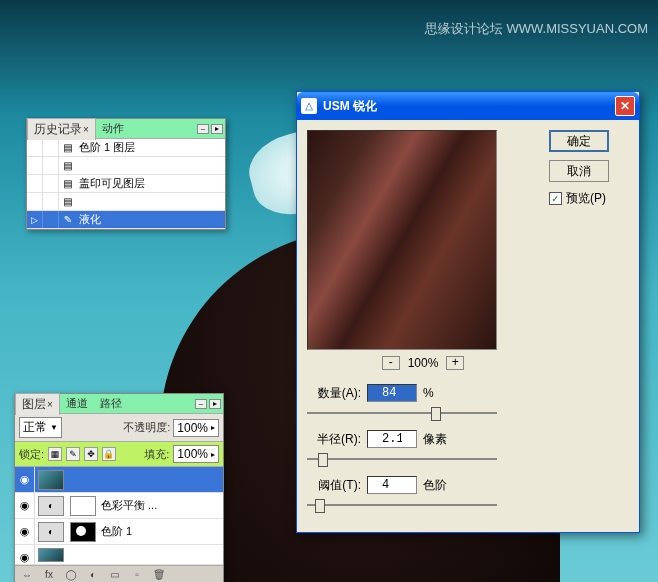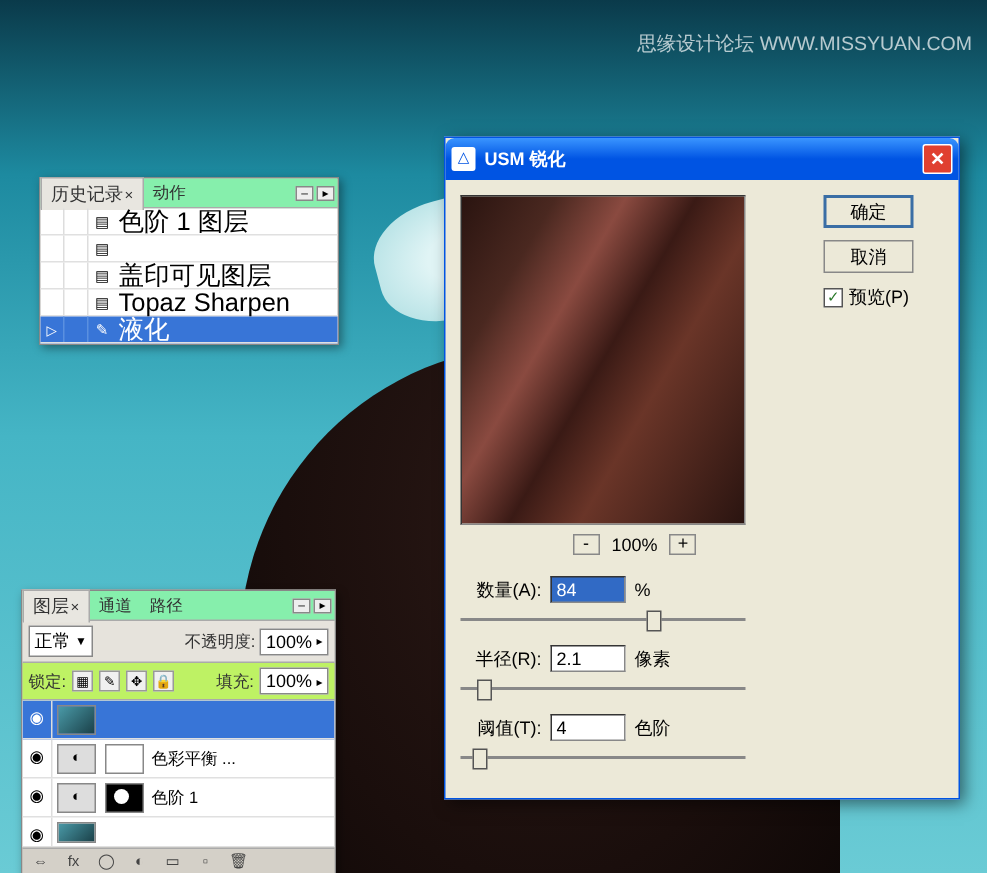--- a/index.html
+++ b/index.html
@@ -16,21 +16,21 @@
   .tab { padding: 2px 6px; font-size: 11px; color: #333; cursor: default; }
   .tab.active { background: #e8e6e0; border: 1px solid #aaa; border-bottom: none; margin-bottom: -1px; }
   .tab-close { font-size: 10px; margin-left: -2px; }
   .panel-ctrl { margin-left: auto; display: flex; gap: 2px; padding-right: 2px; }
   .panel-ctrl span { width: 12px; height: 10px; border: 1px solid #888; background: #eee; font-size: 8px; text-align: center; line-height: 8px; }
   .history-list { background: #fff; }
   .history-row { display: flex; align-items: center; height: 18px; border-bottom: 1px solid #e0e0e0; }
   .history-row.selected { background: #3875d7; color: #fff; }
   .h-col1, .h-col2 { width: 16px; height: 100%; border-right: 1px solid #ddd; display: flex; align-items: center; justify-content: center; }
   .h-icon { width: 14px; font-size: 10px; text-align: center; margin: 0 2px; }
-  .h-label { flex: 1; padding-left: 2px; font-size: 17px; }
+  .h-label { flex: 1; padding-left: 2px; font-size: 11px; }
   .selected .h-col1, .selected .h-col2 { border-right-color: #5a90e0; }
   .marker { font-size: 9px; }
 
   
   .layers-panel { left: 14px; top: 393px; width: 210px; }
   .layers-top { padding: 3px 4px; display: flex; align-items: center; gap: 3px; border-bottom: 1px solid #aaa; background: #e6e3dc; }
   .dropdown { background: #fff; border: 1px solid #888; padding: 1px 3px; font-size: 11px; display: flex; align-items: center; }
   .dropdown .arrow { margin-left: 3px; font-size: 8px; }
   .lbl { font-size: 11px; color: #333; }
   .layers-lock { padding: 3px 4px; display: flex; align-items: center; gap: 4px; border-bottom: 1px solid #aaa; background: #bef264; }
@@ -56,21 +56,21 @@
   .close-btn { width: 20px; height: 20px; background: #e04030; border: 1px solid #fff; color: #fff; text-align: center; line-height: 18px; font-size: 12px; font-weight: bold; border-radius: 2px; }
   .dialog-body { padding: 10px; display: flex; gap: 10px; }
   .left-col { flex: 1; }
   .right-col { width: 80px; }
   .preview-box { width: 190px; height: 220px; border: 1px inset #888; background: linear-gradient(120deg, #2a1410 0%, #4a2820 20%, #8a4a40 35%, #3a1a15 50%, #6a3528 65%, #2a1410 100%); margin-bottom: 6px; }
   .zoom-row { display: flex; align-items: center; justify-content: center; gap: 8px; margin-bottom: 14px; }
   .zoom-btn { width: 18px; height: 14px; border: 1px solid #888; background: #ece9d8; text-align: center; font-size: 12px; line-height: 10px; }
   .zoom-val { font-size: 12px; }
   .param-row { display: flex; align-items: center; gap: 6px; margin-bottom: 4px; }
   .param-label { width: 54px; font-size: 12px; text-align: right; }
-  .param-input { width: 50px; height: 18px; border: 1px inset #888; background: #fff; font-size: 12px; padding: 0 3px; }
+  .param-input { width: 50px; height: 18px; border: 1px inset #888; background: #fff; font-size: 12px; padding: 0 14px; font-family: Liberation Mono, monospace; }
   .param-input.sel { background: #316ac5; color: #fff; }
   .param-unit { font-size: 12px; }
   .slider { position: relative; width: 190px; height: 14px; margin-bottom: 10px; }
   .slider-track { position: absolute; top: 6px; left: 0; width: 100%; height: 2px; background: #888; }
   .slider-thumb { position: absolute; top: 1px; width: 10px; height: 14px; background: #ece9d8; border: 1px solid #555; }
   .btn { width: 60px; height: 22px; border: 1px solid #888; background: #ece9d8; font-size: 12px; margin-bottom: 8px; display:flex; align-items:center; justify-content:center; }
   .btn.default { border: 2px solid #3a6ea5; }
   .check-row { display: flex; align-items: center; gap: 4px; margin-top: 6px; }
   .checkbox { width: 13px; height: 13px; border: 1px solid #555; background: #fff; color: #2a7a2a; font-size: 10px; text-align: center; line-height: 11px; }
 </style>
@@ -108,21 +108,20 @@
     <div class="history-row">
       <div class="h-col1"></div>
         <div class="h-col2"></div>
       <span class="h-icon">▤</span>
       <span class="h-label">盖印可见图层</span>
     </div>
     <div class="history-row">
       <div class="h-col1"></div>
         <div class="h-col2"></div>
       <span class="h-icon">▤</span>
-      <span class="h-label">Topaz Sharpen</span>
     </div>
     <div class="history-row selected">
       <div class="h-col1">
           <span class="marker">▷</span>
         </div>
         <div class="h-col2"></div>
       <span class="h-icon">✎</span>
       <span class="h-label">液化</span>
     </div>
   </div>

